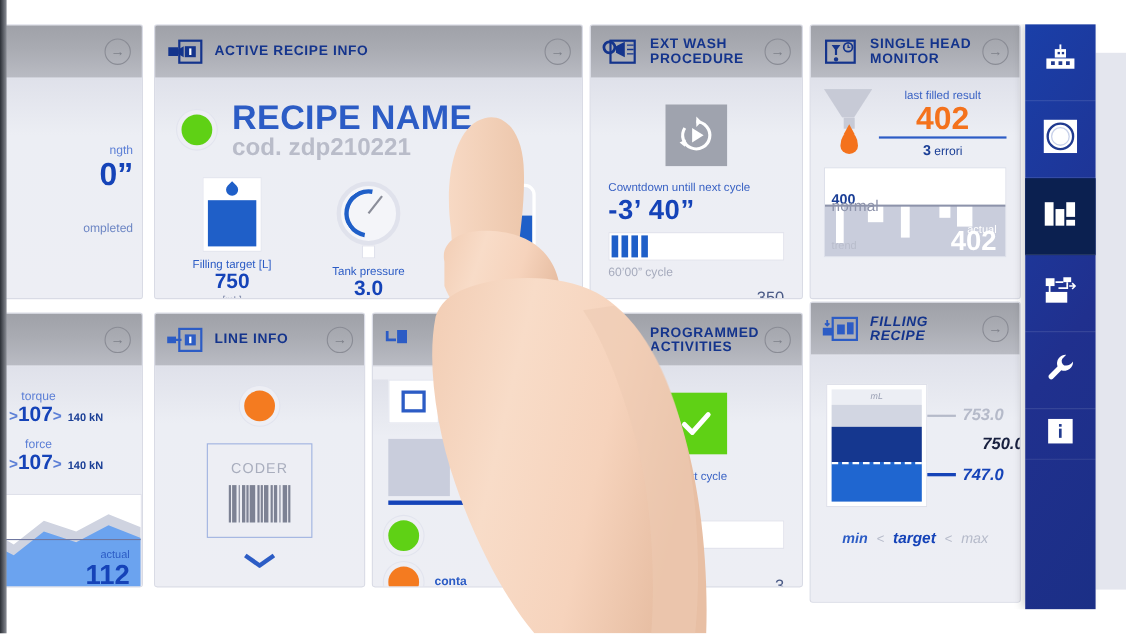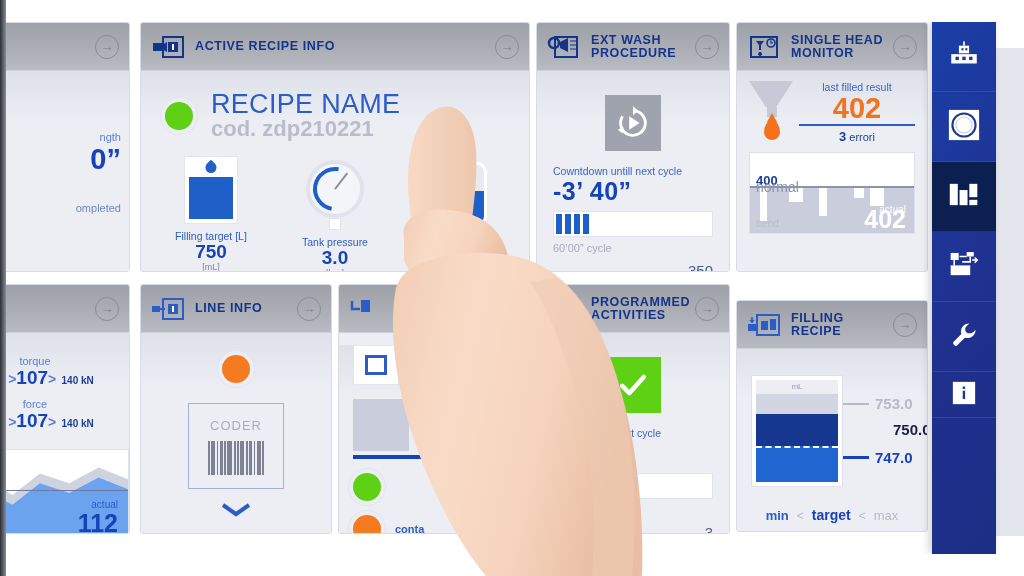--- a/index.html
+++ b/index.html
@@ -49,21 +49,21 @@
     display: flex; align-items: center; justify-content: center;
     color: #7e808a; font-size: 13px; line-height: 1;
   }
 
   
   .recipe-row { display: flex; align-items: center; padding: 18px 0 0 24px; }
   .dot { width: 28px; height: 28px; border-radius: 50%; box-shadow: 0 0 0 4px #edeef4, 0 0 0 5px #e2e4ee; }
   .dot.green { background: #5fd115; }
   .dot.orange { background: #f47b20; }
   .recipe-txt { margin-left: 18px; }
-  .recipe-name { color: #2c5cc5; font-size: 27px; font-weight: normal; letter-spacing: .3px; }
+  .recipe-name { color: #2c5cc5; font-size: 31px; font-weight: bold; letter-spacing: .3px; }
   .recipe-code { color: #b9bcc9; font-size: 22px; font-weight: bold; margin-top: -4px; }
 
   .metrics { display: flex; justify-content: space-around; padding: 14px 16px 0; gap: 16px; }
   .metric { text-align: center; width: 120px; }
   .metric .cap { color: #2c5cc5; font-size: 10.5px; margin-top: 6px; }
   .metric .val { color: #1543b8; font-size: 19px; font-weight: bold; line-height: 20px; }
   .metric .unit { color: #7e88a8; font-size: 9px; }
 
   .beaker { width: 54px; height: 68px; margin: 0 auto; background: #fff; border: 1px solid #e3e5ee;
             position: relative; }
@@ -509,21 +509,21 @@
           </div>
           <div class="cd-cycle">60’00” cycle</div>
           <div class="cd-foot">
             <span>rors</span>
             <span>3</span>
           </div>
         </div>
       </div>
     </div>
 
-    <div class="card" style="left:736px; top:278px; width:192px; height:232px;">
+    <div class="card" style="left:736px; top:252px; width:192px; height:274px;font-style:italic;">
       <div class="card-head">
         <div class="head-icon">
           <svg viewBox="0 0 34 26" width="34" height="26">
             <rect x="10" y="3" width="22" height="20" fill="none" stroke="#2c5cc5" stroke-width="2"></rect>
             <rect x="14" y="9" width="7" height="9" fill="#2c5cc5"></rect>
             <rect x="23" y="7" width="6" height="11" fill="#2c5cc5"></rect>
             <rect x="1" y="12" width="9" height="7" fill="#2c5cc5"></rect>
             <path d="M5 5 v5 M3 8 l2 2 l2 -2" stroke="#2c5cc5" stroke-width="1.6" fill="none"></path>
           </svg>
         </div>

